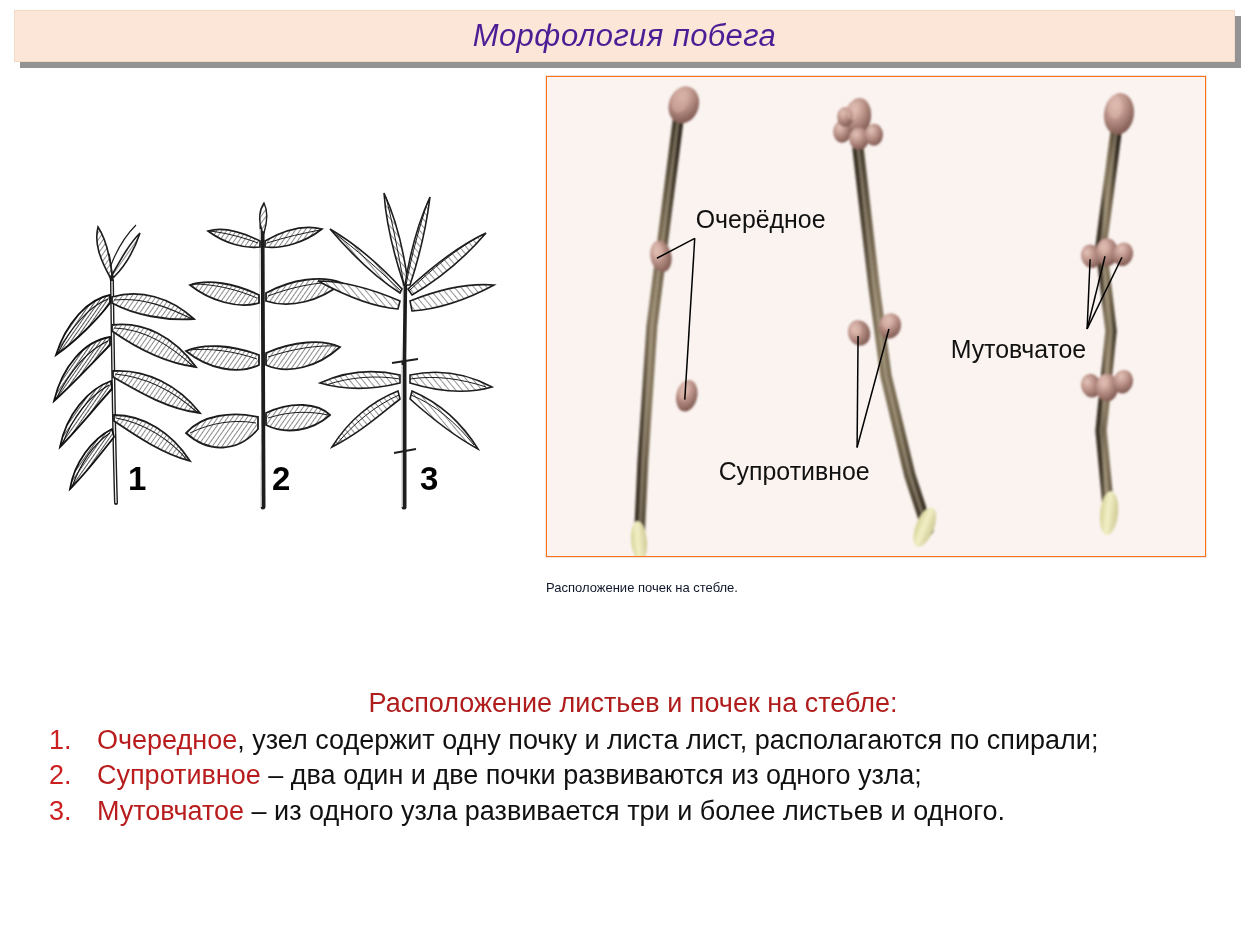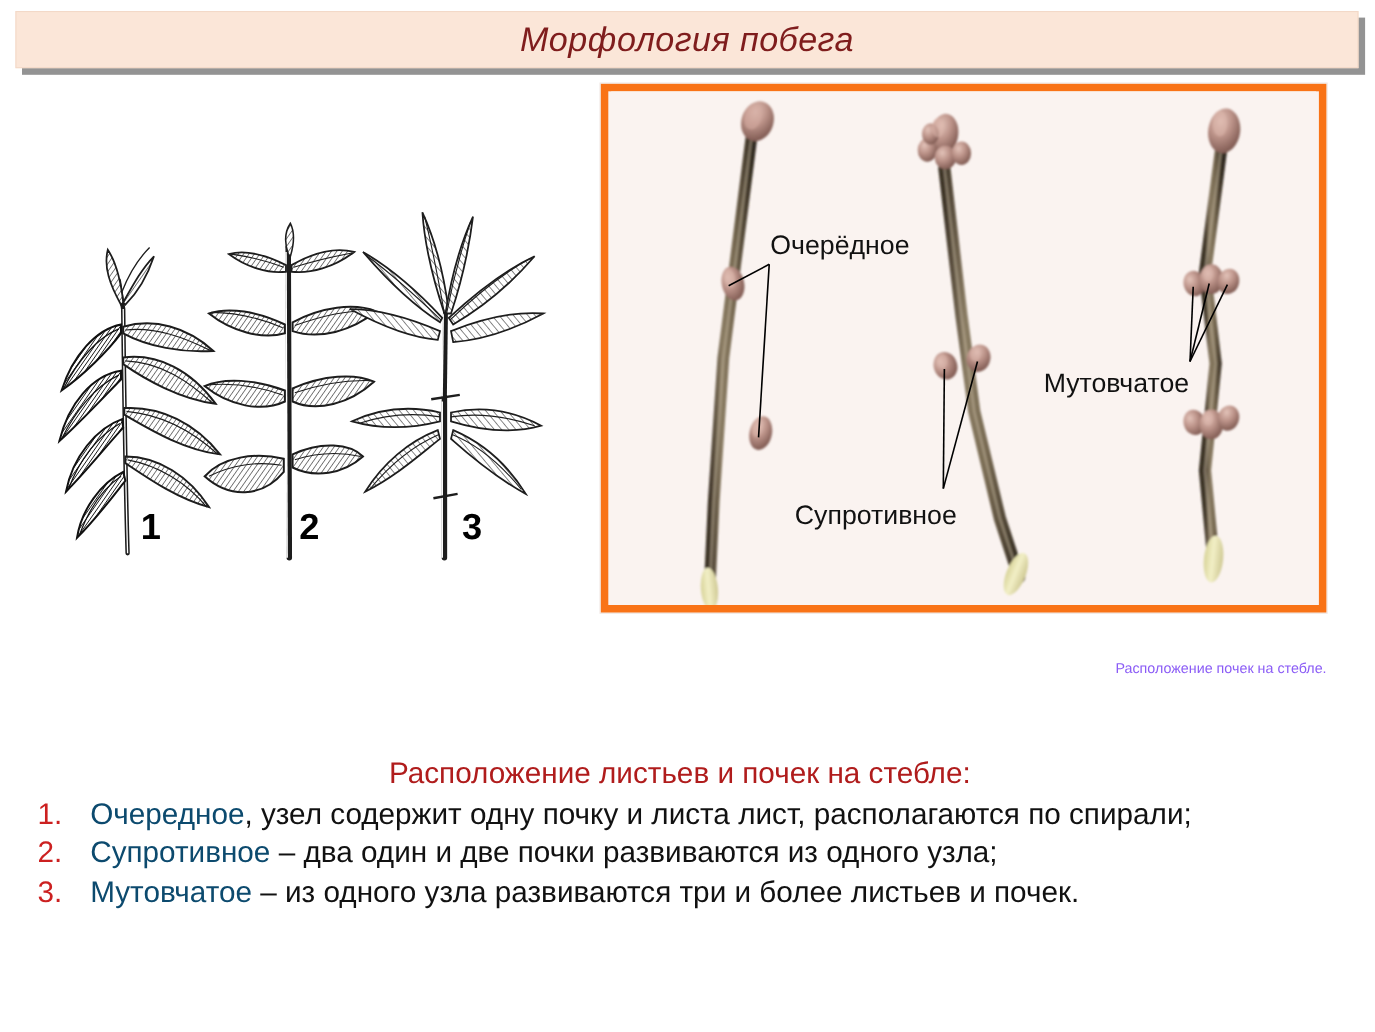--- a/index.html
+++ b/index.html
@@ -32,21 +32,21 @@
   .title-text {
     position: absolute;
     left: 0;
     right: 0;
     top: 50%;
     transform: translateY(-50%);
     text-align: center;
     font-size: 31px;
     font-style: italic;
     font-weight: 400;
-    color: #7f1d1d;
+    color: #4c1d95;
     letter-spacing: 0.4px;
     white-space: nowrap;
   }
 
   
   .plants-figure {
     position: absolute;
     left: 48px;
     top: 185px;
     width: 470px;
@@ -66,41 +66,41 @@
   .pn3 { left: 420px; top: 460px; }
 
   
   .diagram-panel {
     position: absolute;
     left: 546px;
     top: 76px;
     width: 660px;
     height: 481px;
     background: #faf3f0;
-    border: 7px solid #f97316;
+    border: 1px solid #f97316;
     outline: 1px solid #efe6e2;
     box-sizing: border-box;
   }
   .diagram-panel svg { display: block; width: 100%; height: 100%; }
 
   .diagram-caption {
     position: absolute;
     left: 546px;
-    top: 600px;
+    top: 580px;
     width: 660px;
-    text-align: right;
+    text-align: left;
     font-size: 13px;
-    color: #8b5cf6;
+    color: #0f172a;
     font-family: "Liberation Sans", "DejaVu Sans", sans-serif;
   }
 
   
   .body-text {
     position: absolute;
-    left: 28px;
+    left: 43px;
     top: 688px;
     width: 1180px;
   }
   .body-heading {
     text-align: center;
     font-size: 27px;
     color: #b01c1c;
     margin: 0 0 3px 0;
     line-height: 1.18;
   }
@@ -117,21 +117,21 @@
     padding-left: 54px;
     margin: 0 0 1px 0;
   }
   ol.list > li .num {
     position: absolute;
     left: 6px;
     top: 0;
     color: #cc2020;
     width: 40px;
   }
-  .term { color: #0c4a6e; text-align: center; }
+  .term { color: #b91c1c; text-align: center; }
 </style>
 </head>
 <body>
 
 <div class="title-banner">
   <div class="title-text">Морфология побега</div>
 </div>
 
 <div class="plants-figure">
   <svg viewBox="0 0 470 330" xmlns="http://www.w3.org/2000/svg" aria-hidden="true">
@@ -358,16 +358,16 @@
 <div class="body-text">
   <div class="body-heading">Расположение листьев и почек на стебле:</div>
   <ol class="list">
     <li>
       <span class="num">1.</span><span class="term">Очередное</span><span class="rest">, узел содержит одну почку и листа лист, располагаются по спирали;</span>
     </li>
     <li>
       <span class="num">2.</span><span class="term">Супротивное</span><span class="rest"> – два один и две почки развиваются из одного узла;</span>
     </li>
     <li>
-      <span class="num">3.</span><span class="term">Мутовчатое</span><span class="rest"> – из одного узла развиваются три и более листьев и почек.</span>
+      <span class="num">3.</span><span class="term">Мутовчатое</span><span class="rest"> – из одного узла развивается три и более листьев и одного.</span>
     </li>
   </ol>
 </div>
 
 </body></html>

